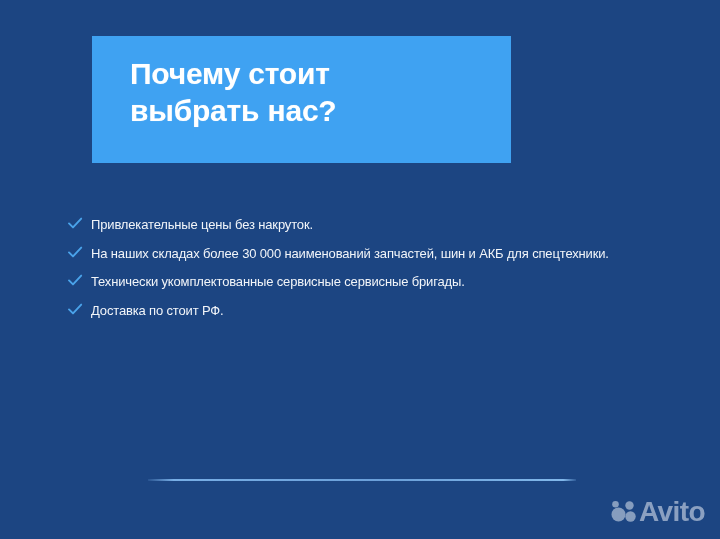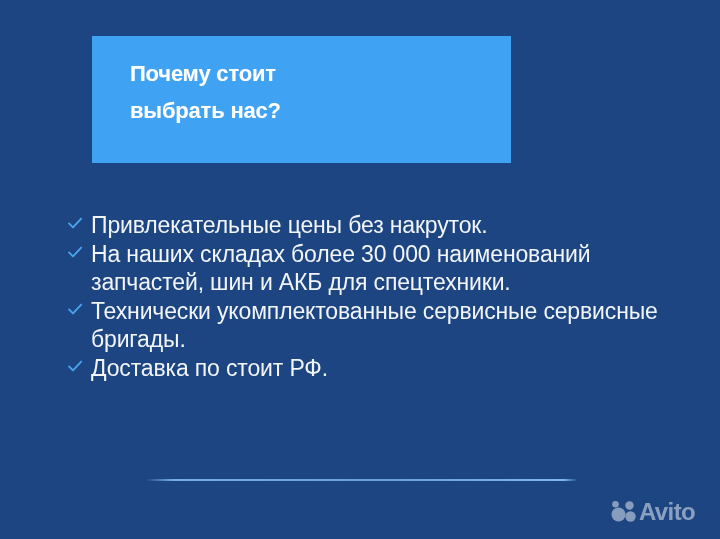--- a/index.html
+++ b/index.html
@@ -31,42 +31,42 @@
     background: #3fa2f2;
     box-sizing: border-box;
   }
   .heading-text {
     position: absolute;
     left: 38px;
     top: 19px;
     color: #ffffff;
     font-family: "Liberation Sans", sans-serif;
     font-weight: bold;
-    font-size: 22px;
+    font-size: 30px;
     line-height: 37px;
     letter-spacing: -0.2px;
     white-space: pre-line;
     text-shadow: 0 0 1px rgba(255,255,255,0.35);
   }
 
   
   .bullet-list {
     position: absolute;
     left: 66px;
     top: 211px;
     width: 600px;
   }
   .bullet-item {
     position: relative;
     display: block;
     padding-left: 25px;
     margin: 0 0 0 0;
     color: #f2f5f9;
     font-family: "Liberation Sans", sans-serif;
-    font-size: 23px;
+    font-size: 13px;
     line-height: 28.6px;
     letter-spacing: -0.15px;
   }
   .check-icon {
     position: absolute;
     left: 1px;
     top: 4px;
     width: 16px;
     height: 16px;
     display: block;
@@ -117,21 +117,21 @@
   }
   .watermark-logo svg {
     display: block;
     width: 28px;
     height: 24px;
   }
   .watermark-word {
     color: #cfd9e8;
     font-family: "Liberation Sans", sans-serif;
     font-weight: bold;
-    font-size: 24px;
+    font-size: 28px;
     letter-spacing: -0.6px;
     line-height: 24px;
     margin-left: 1px;
   }
 </style>
 </head>
 <body>
 
 <div class="slide">
 

